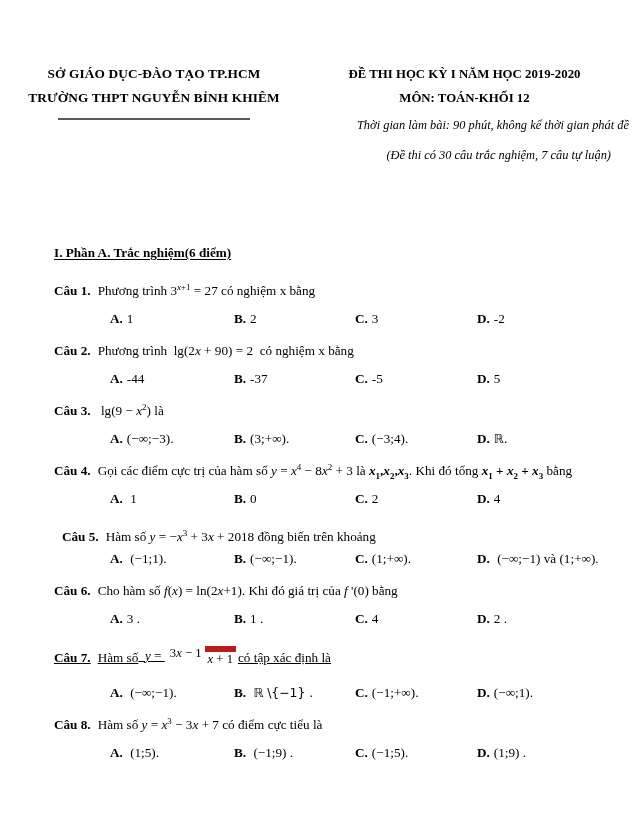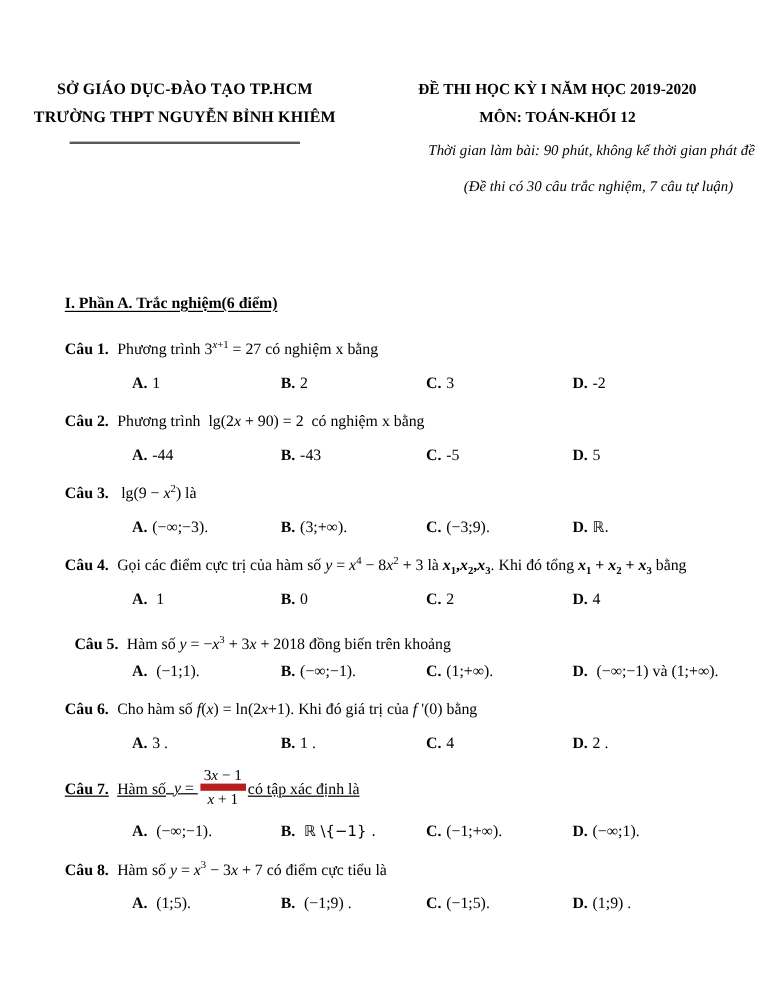--- a/index.html
+++ b/index.html
@@ -146,21 +146,21 @@
     vertical-align: super;
     line-height: 0;
   }
   sub.sb {
     font-size: 0.68em;
     vertical-align: sub;
     line-height: 0;
   }
   .frac {
     display: inline-flex;
-    flex-direction: column;
+    flex-direction: row;
     vertical-align: middle;
     text-align: center;
     font-size: 0.96em;
     margin: 0 2px;
     position: relative;
     top: -1px;
   }
   .frac .num {
     padding: 0 3px;
     line-height: 1.12;
@@ -215,36 +215,36 @@
 
     <div class="question-block">
       <div class="q-stem">
         <span class="q-label">Câu 2.</span>
         <span class="q-text">Phương trình</span>
         <span class="q-text">&nbsp;&nbsp;lg(2<span class="mi">x</span> + 90) = 2&nbsp;&nbsp;</span>
         <span class="q-text">có nghiệm x bằng</span>
       </div>
       <div class="q-options">
         <span class="opt opt-a"><span class="ltr">A.</span><span>-44</span></span>
-        <span class="opt opt-b"><span class="ltr">B.</span><span>-43</span></span>
+        <span class="opt opt-b"><span class="ltr">B.</span><span>-37</span></span>
         <span class="opt opt-c"><span class="ltr">C.</span><span>-5</span></span>
         <span class="opt opt-d"><span class="ltr">D.</span><span>5</span></span>
       </div>
     </div>
 
     <div class="question-block">
       <div class="q-stem">
         <span class="q-label">Câu 3.</span>
         <span class="q-text">&nbsp;lg(9 − <span class="mi">x</span><sup class="exp">2</sup>)&nbsp;</span>
         <span class="q-text">là</span>
       </div>
       <div class="q-options">
         <span class="opt opt-a"><span class="ltr">A.</span><span>(−∞;−3).</span></span>
         <span class="opt opt-b"><span class="ltr">B.</span><span>(3;+∞).</span></span>
-        <span class="opt opt-c"><span class="ltr">C.</span><span>(−3;9).</span></span>
+        <span class="opt opt-c"><span class="ltr">C.</span><span>(−3;4).</span></span>
         <span class="opt opt-d"><span class="ltr">D.</span><span class="bb">ℝ.</span></span>
       </div>
     </div>
 
     <div class="question-block">
       <div class="q-stem">
         <span class="q-label">Câu 4.</span>
         <span class="q-text">Gọi các điểm cực trị của hàm số</span>
         <span class="q-text">&nbsp;<span class="mi">y</span> = <span class="mi">x</span><sup class="exp">4</sup> − 8<span class="mi">x</span><sup class="exp">2</sup> + 3&nbsp;</span>
         <span class="q-text">là</span>

